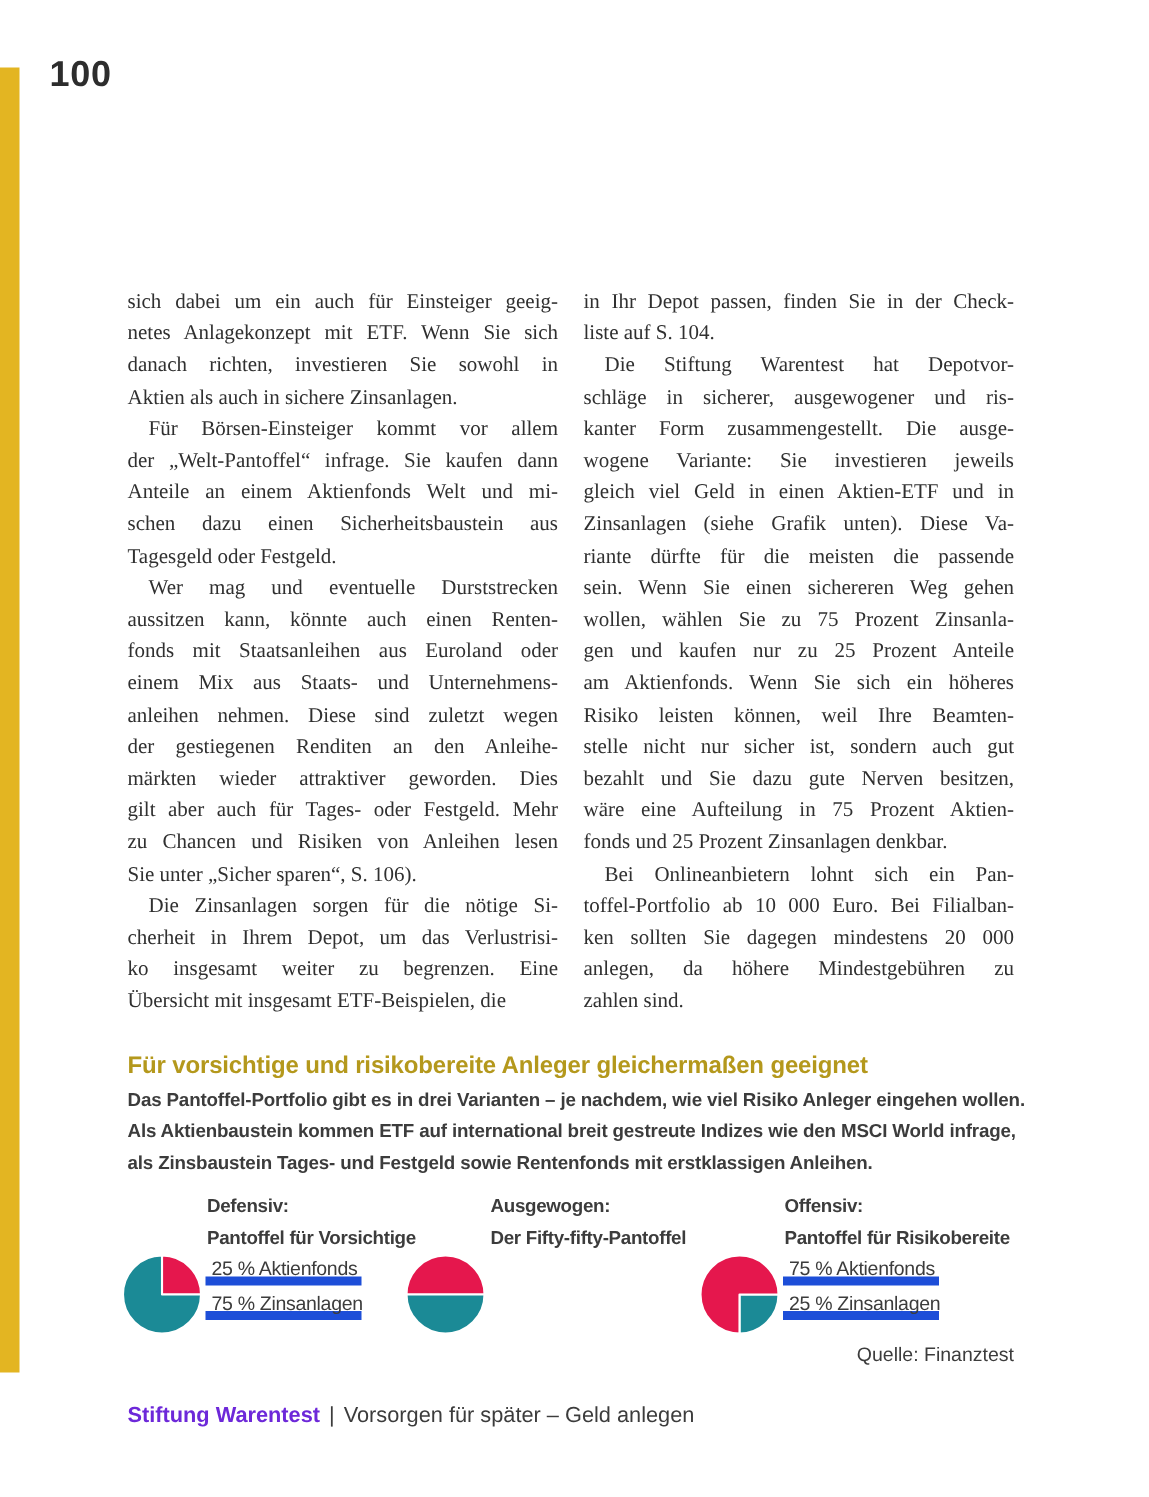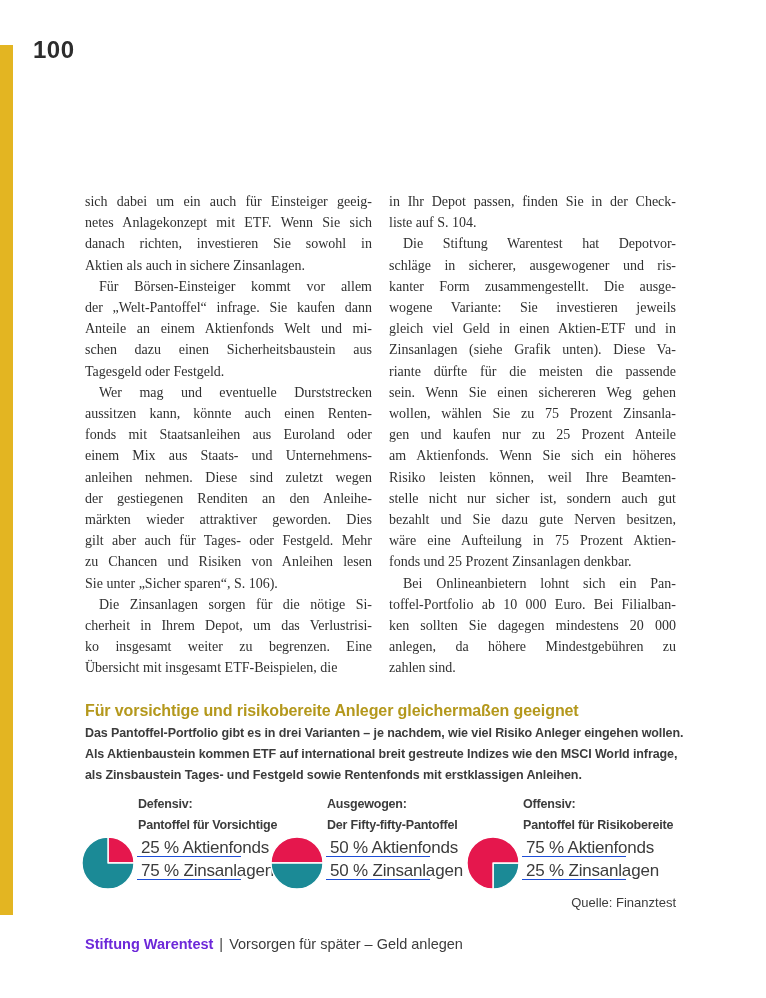--- a/index.html
+++ b/index.html
@@ -19,21 +19,21 @@
   .infobox-intro{position:absolute;left:85px;top:723px;font-size:12.5px;font-weight:bold;color:#3c3c3c;
                  line-height:21px;letter-spacing:-.1px;white-space:nowrap;}
 
   .pie-group{position:absolute;top:794px;width:200px;}
   #g0{left:81px;} #g1{left:270px;} #g2{left:466px;}
   .pie-titles{margin-left:57px;font-size:12.5px;font-weight:bold;color:#3c3c3c;line-height:21px;
               white-space:nowrap;letter-spacing:-.2px;height:42px;}
   .pie-row{display:flex;align-items:flex-start;}
   .pie-svg{flex:none;display:block;}
   .legend{margin-left:2px;width:104px;margin-top:-2px;}
-  .legend-entry{height:23px;border-bottom:1px solid #1d4ed8;font-size:17px;color:#3c3c3c;
+  .legend-entry{height:23px;border-bottom:6px solid #1d4ed8;font-size:13px;color:#3c3c3c;
                 padding:4px 0 0 4px;white-space:nowrap;letter-spacing:-.2px;box-sizing:border-box;}
 
   .source{position:absolute;left:85px;top:895px;width:591px;text-align:right;font-size:13px;color:#3c3c3c;}
   .footer{position:absolute;left:85px;top:936px;font-size:14.5px;color:#3c3c3c;white-space:nowrap;}
   .footer .brand{color:#6d28d9;font-weight:bold;}
   .footer .sep{margin:0 6px;color:#3c3c3c;font-weight:normal;}
 </style>
 </head>
 <body>
 
@@ -121,24 +121,20 @@
       <div class="pie-group" id="g1">
         <div class="pie-titles">
           <div>Ausgewogen:</div>
           <div>Der Fifty-fifty-Pantoffel</div>
         </div>
         <div class="pie-row">
           <svg width="54" height="54" viewBox="0 0 54 54" class="pie-svg">
             <path d="M27,27 L1.00,27.00 A26,26 0 0 1 53.00,27.00 Z" fill="#e5174d" stroke="#ffffff" stroke-width="1.4" stroke-linejoin="round"></path>
             <path d="M27,27 L53.00,27.00 A26,26 0 0 1 1.00,27.00 Z" fill="#1b8a96" stroke="#ffffff" stroke-width="1.4" stroke-linejoin="round"></path>
           </svg>
-          <div class="legend">
-            <div class="legend-entry">50 % Aktienfonds</div>
-            <div class="legend-entry">50 % Zinsanlagen</div>
-          </div>
         </div>
       </div>
       <div class="pie-group" id="g2">
         <div class="pie-titles">
           <div>Offensiv:</div>
           <div>Pantoffel für Risikobereite</div>
         </div>
         <div class="pie-row">
           <svg width="54" height="54" viewBox="0 0 54 54" class="pie-svg">
             <path d="M27,27 L53.00,27.00 A26,26 0 0 1 27.00,53.00 Z" fill="#1b8a96" stroke="#ffffff" stroke-width="1.4" stroke-linejoin="round"></path>

